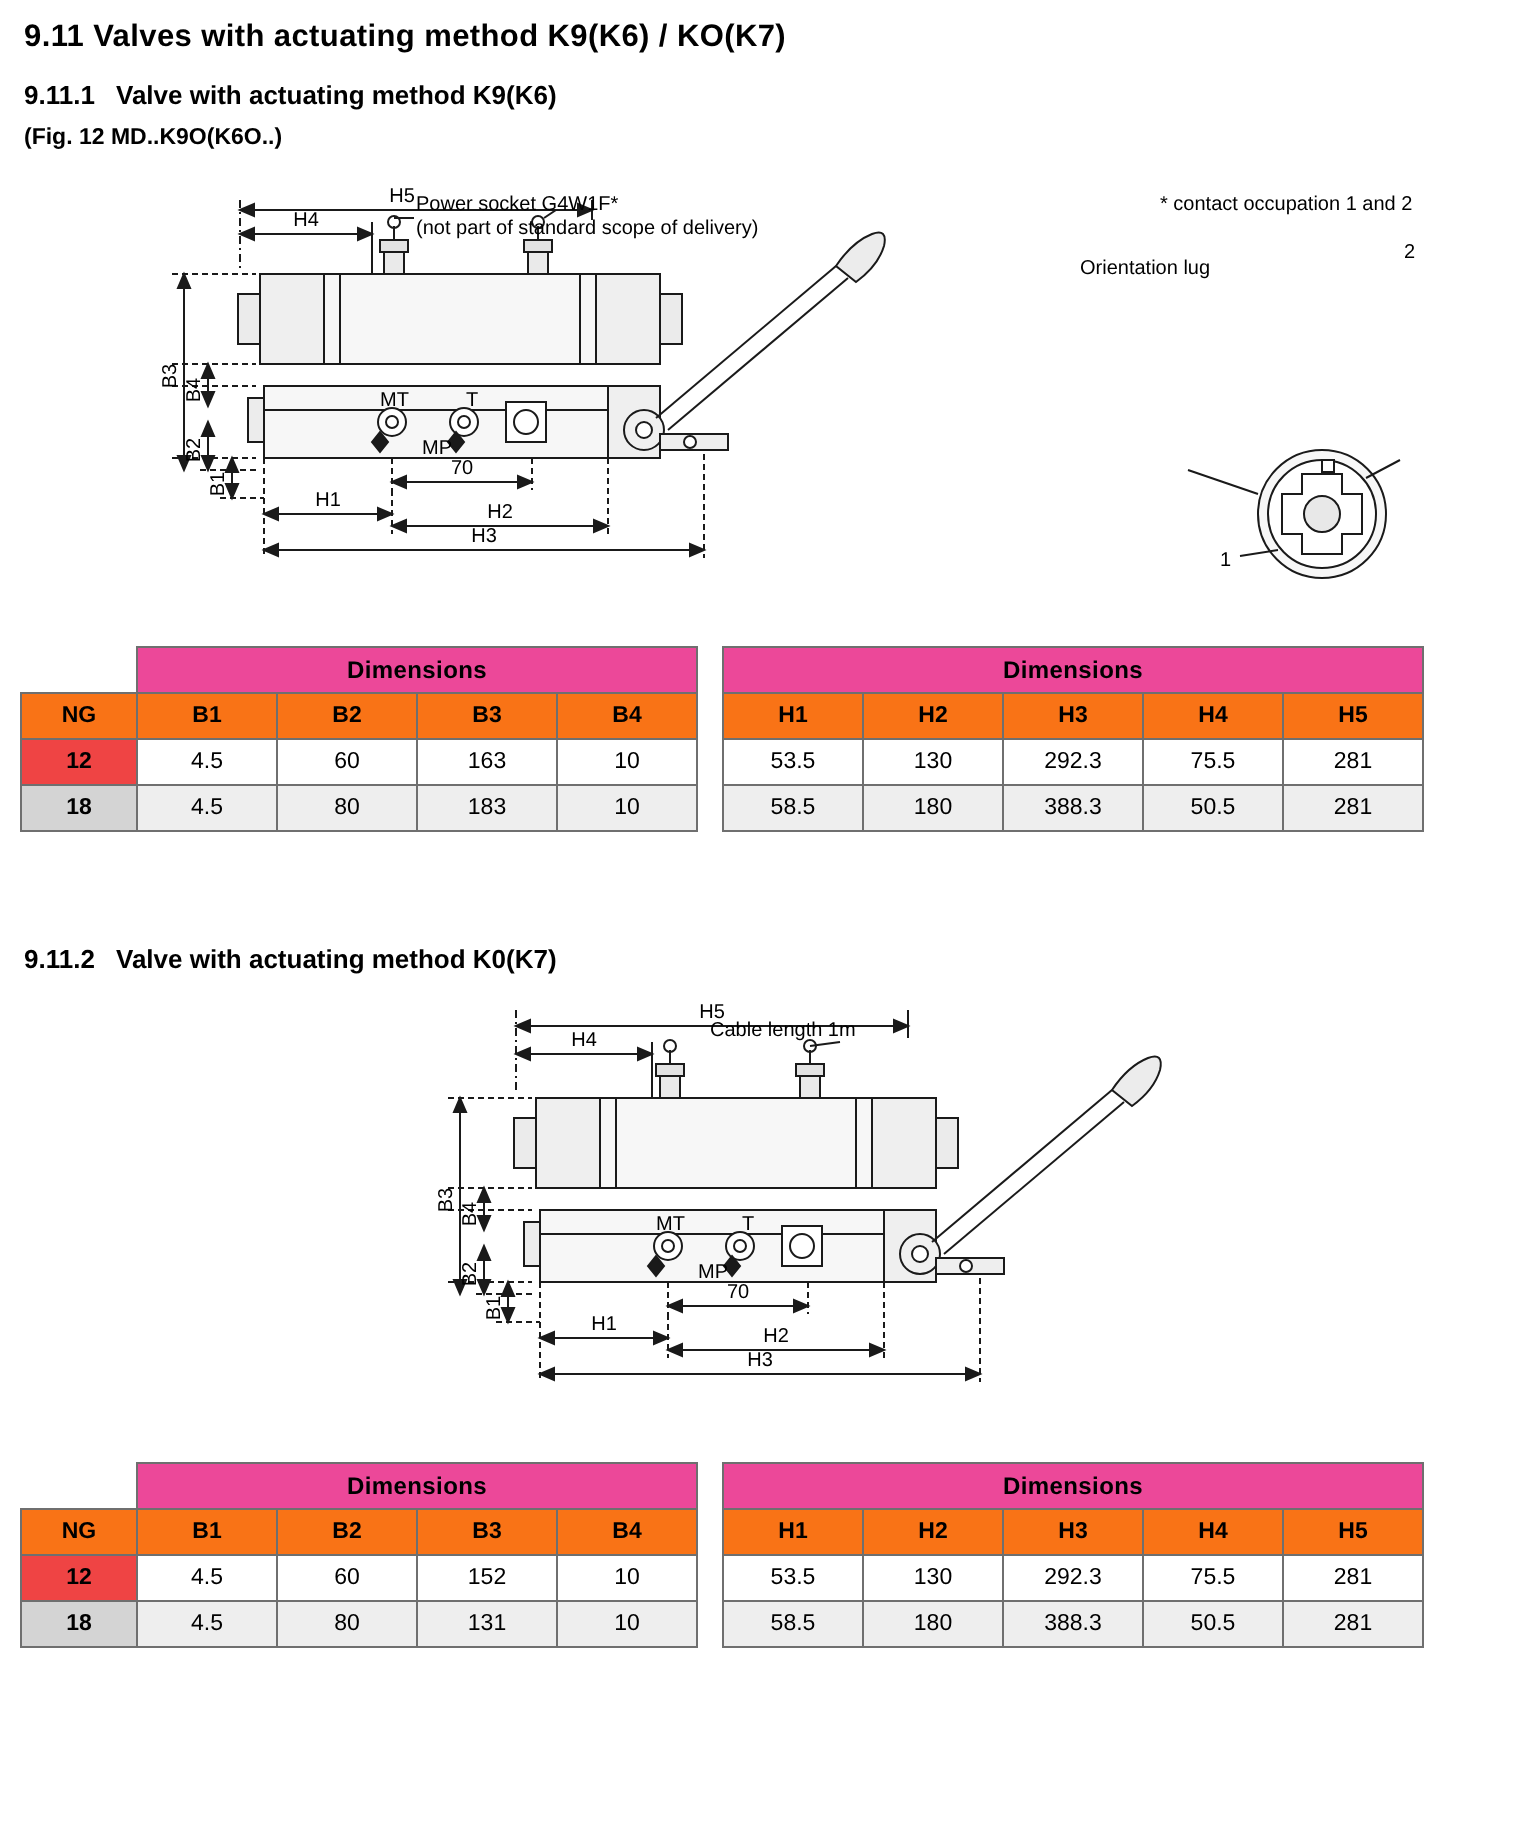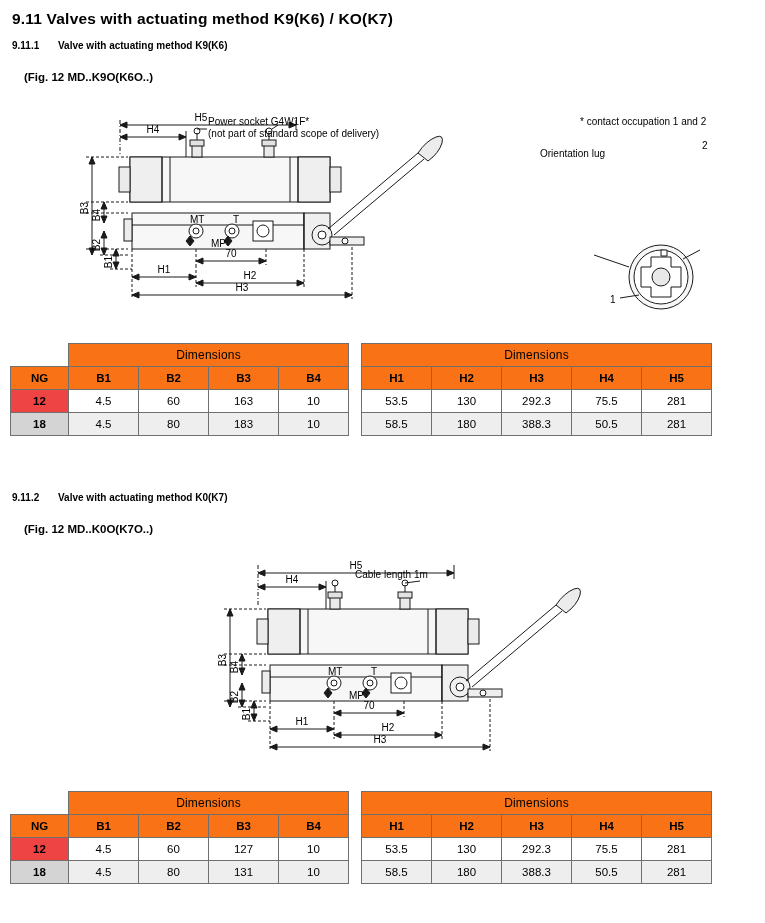--- a/index.html
+++ b/index.html
@@ -21,33 +21,33 @@
     height: 749px;
   }
   h1.section-title {
     font-size: 15.5px;
     font-weight: bold;
     margin: 0;
     padding: 10px 0 0 12px;
     letter-spacing: 0.2px;
   }
   .sub-title {
-    font-size: 10px;
+    font-size: 13px;
     font-weight: bold;
     margin: 0;
     padding: 12px 0 0 12px;
   }
   .sub-title .num {
     display: inline-block;
     min-width: 46px;
   }
   .fig-caption {
     font-size: 11.5px;
     font-weight: bold;
-    margin: 12px;
+    margin: 0;
     padding: 8px 0 0 12px;
   }
   .figure-wrap {
     position: relative;
     width: 765px;
   }
   svg.figure {
     display: block;
   }
   
@@ -58,22 +58,22 @@
     table-layout: fixed;
   }
   table.dims td, table.dims th {
     border: 1px solid #6f6f6f;
     text-align: center;
     height: 22px;
     padding: 0;
     font-weight: normal;
   }
   table.dims th.hdr-dims {
-    background: #f97316;
-    font-weight: normal;
+    background: #ec4899;
+    font-weight: bold;
     font-size: 12px;
     letter-spacing: .2px;
     margin-top: 48px;
   }
   table.dims th.col-head {
     background: #f97316;
     font-weight: bold;
   }
   table.dims td.ng-cell {
     background: #ef4444;
@@ -319,21 +319,20 @@
         <td>50.5</td>
         <td>281</td>
       </tr>
     </tbody>
       </table>
   </div>
 
   <p class="sub-title" style="padding-top:56px">
     <span class="num">9.11.2</span><span>Valve with actuating method K0(K7)</span>
   </p>
-  <p class="fig-caption">(Fig. 12 MD..K0O(K7O..)</p>
 
   <div class="figure-wrap">
     <svg class="figure" width="765" height="230" viewBox="0 0 765 230">
       <g stroke="#1a1a1a" fill="none" stroke-width="1">
 
         <line x1="258" y1="18" x2="258" y2="60" stroke-dasharray="4,2,1,2"></line>
         <line x1="454" y1="18" x2="454" y2="32"></line>
         <line x1="258" y1="26" x2="454" y2="26"></line>
         <path d="M258,26 l7,-3 l0,6 z" fill="#1a1a1a"></path>
         <path d="M454,26 l-7,-3 l0,6 z" fill="#1a1a1a"></path>
@@ -475,21 +474,21 @@
         <th class="col-head">H1</th>
         <th class="col-head">H2</th>
         <th class="col-head">H3</th>
         <th class="col-head">H4</th>
         <th class="col-head">H5</th>
       </tr>
       <tr>
         <td class="ng-cell">12</td>
         <td>4.5</td>
         <td>60</td>
-        <td>127</td>
+        <td>152</td>
         <td>10</td>
         <td class="spacer"></td>
         <td>53.5</td>
         <td>130</td>
         <td>292.3</td>
         <td>75.5</td>
         <td>281</td>
       </tr>
       <tr class="alt">
         <td class="ng-cell">18</td>

